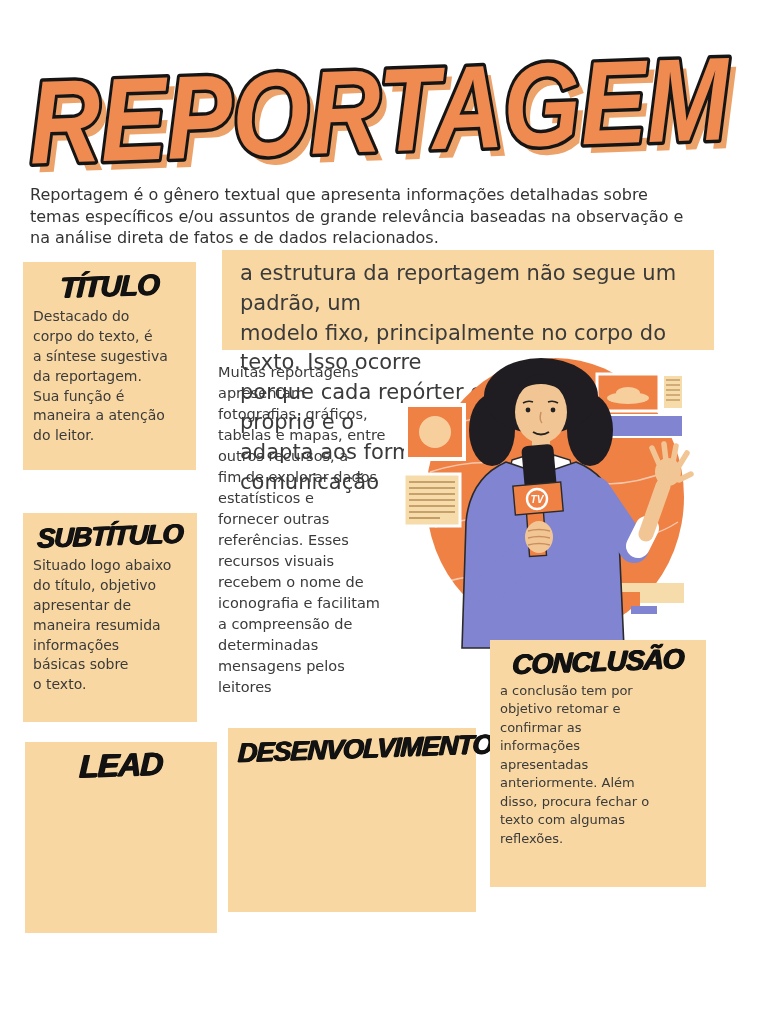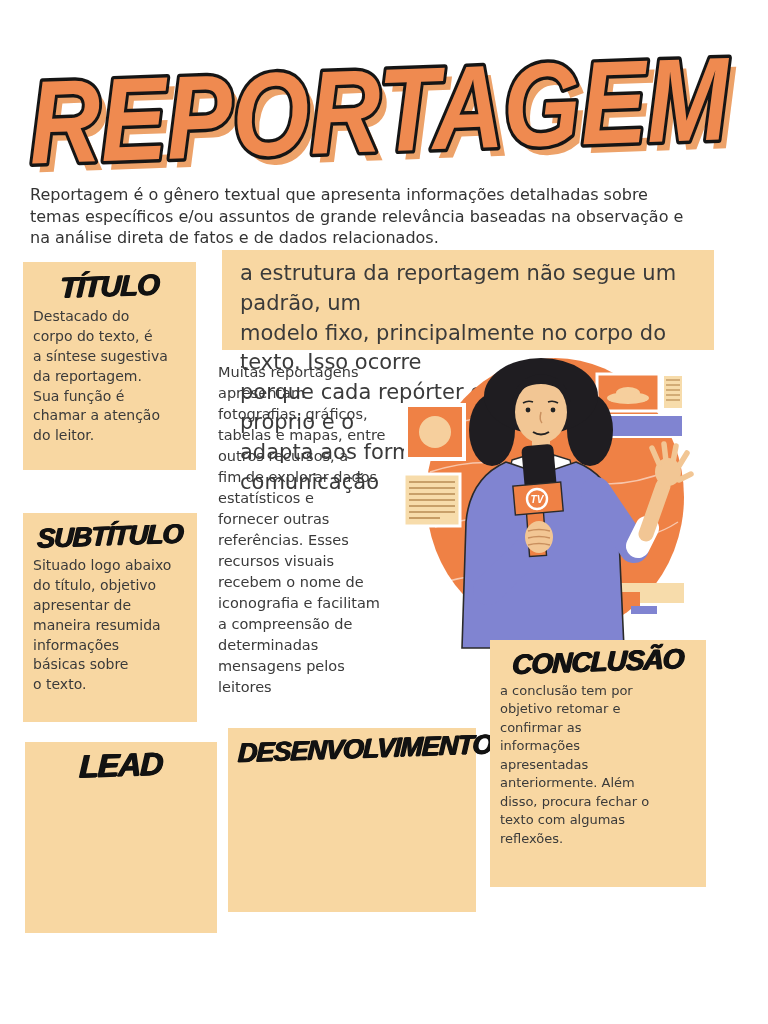--- a/index.html
+++ b/index.html
@@ -50,21 +50,21 @@
 porque cada repórter costuma ter estilo próprio e o
 adapta aos formatos de cada meio de comunicação</div>
 
 <div class="panel" style="left:23px;top:262px;width:173px;height:208px;">
   <h2 style="font-size:29px;">TÍTULO</h2>
   <div class="body-text s-body">Destacado do
 corpo do texto, é
 a síntese sugestiva
 da reportagem.
 Sua função é
-chamar a atenção
+maneira a atenção
 do leitor.</div>
 </div>
 
 <div class="panel" style="left:23px;top:513px;width:174px;height:209px;">
   <h2 style="font-size:27px;">SUBTÍTULO</h2>
   <div class="body-text s-body">Situado logo abaixo
 do título, objetivo
 apresentar de
 maneira resumida
 informações

